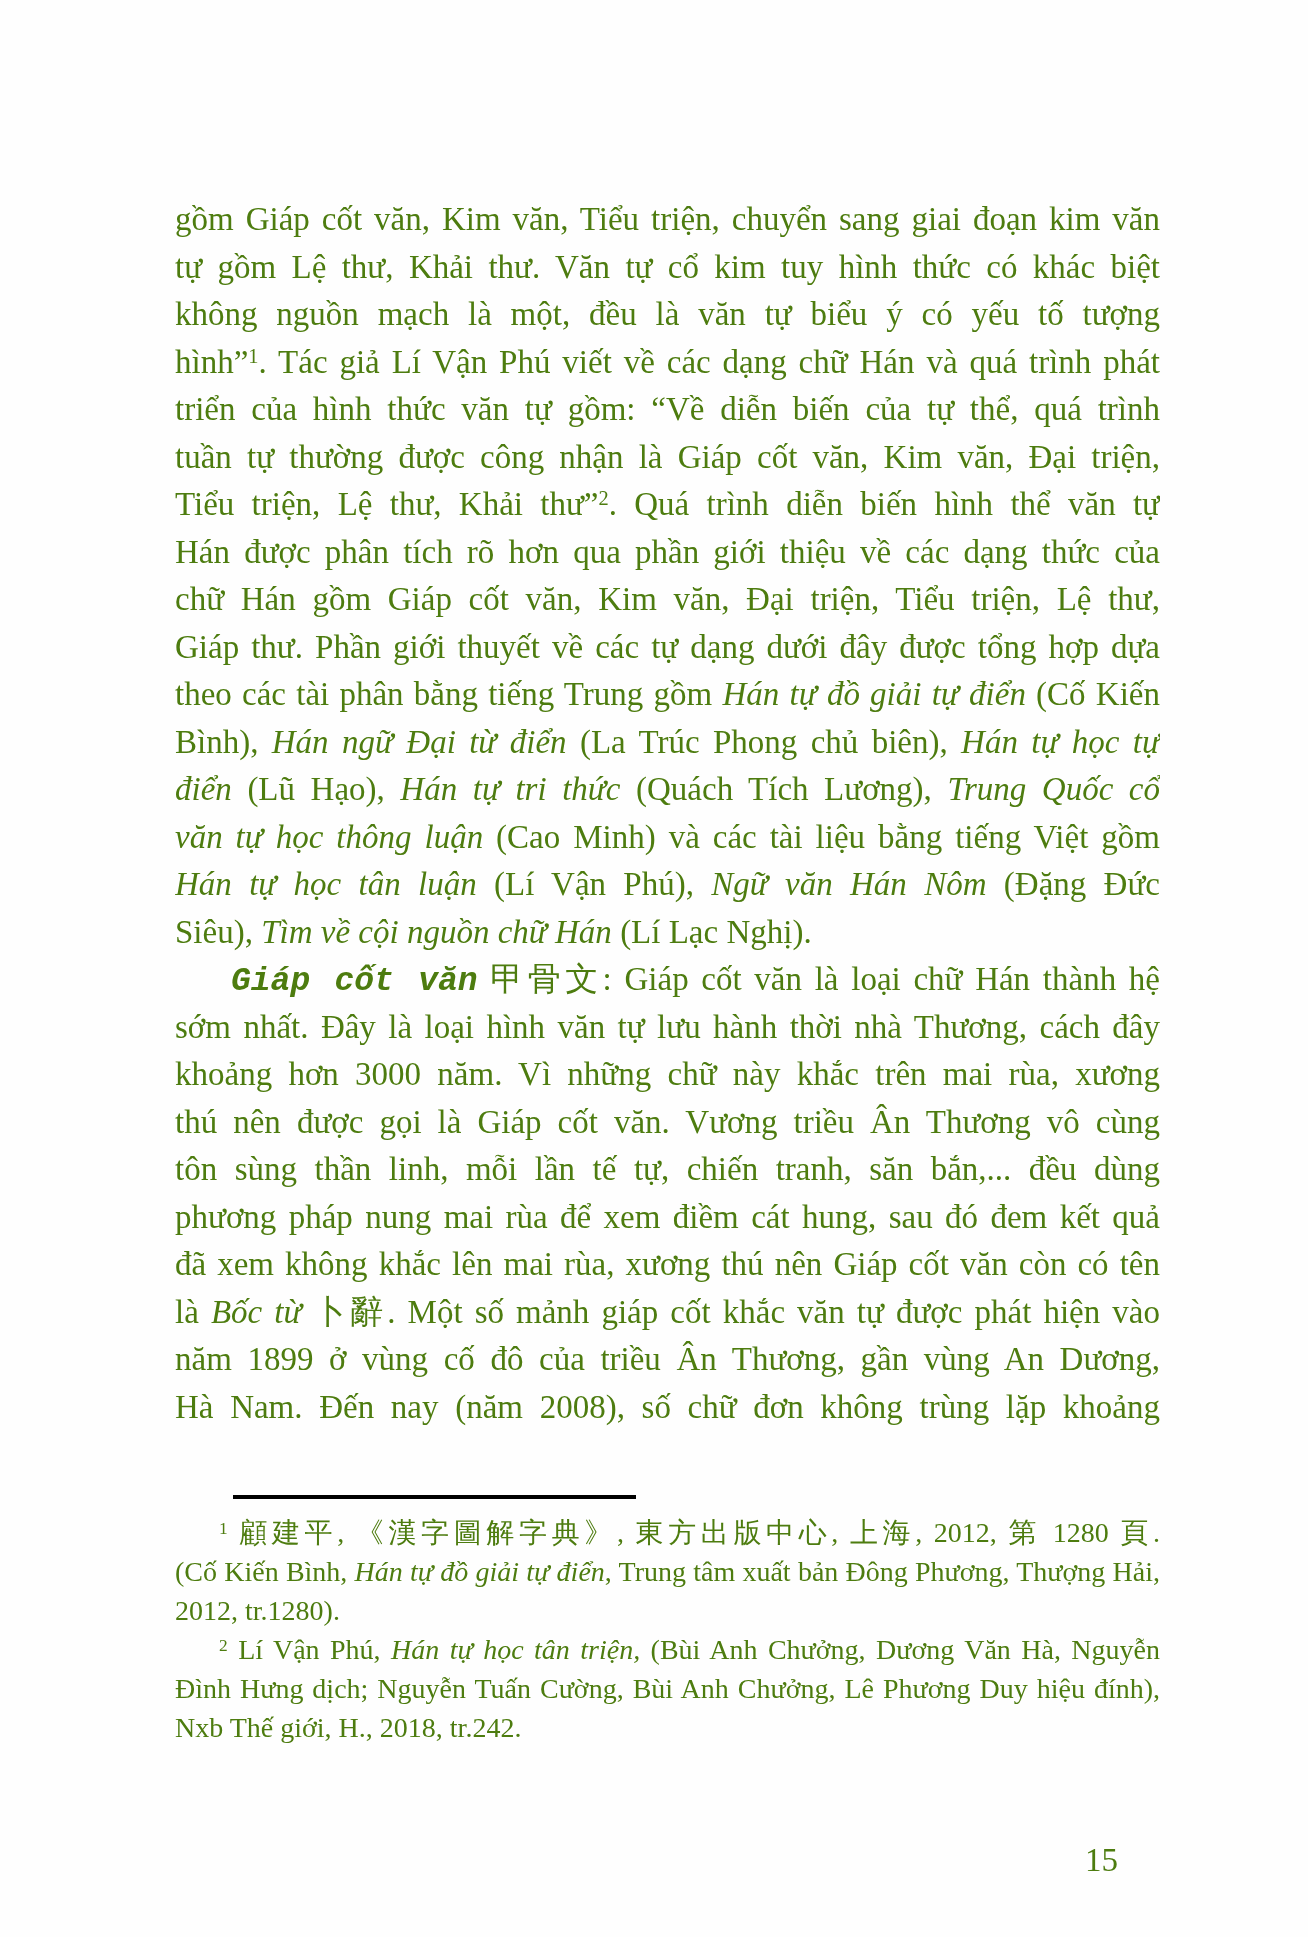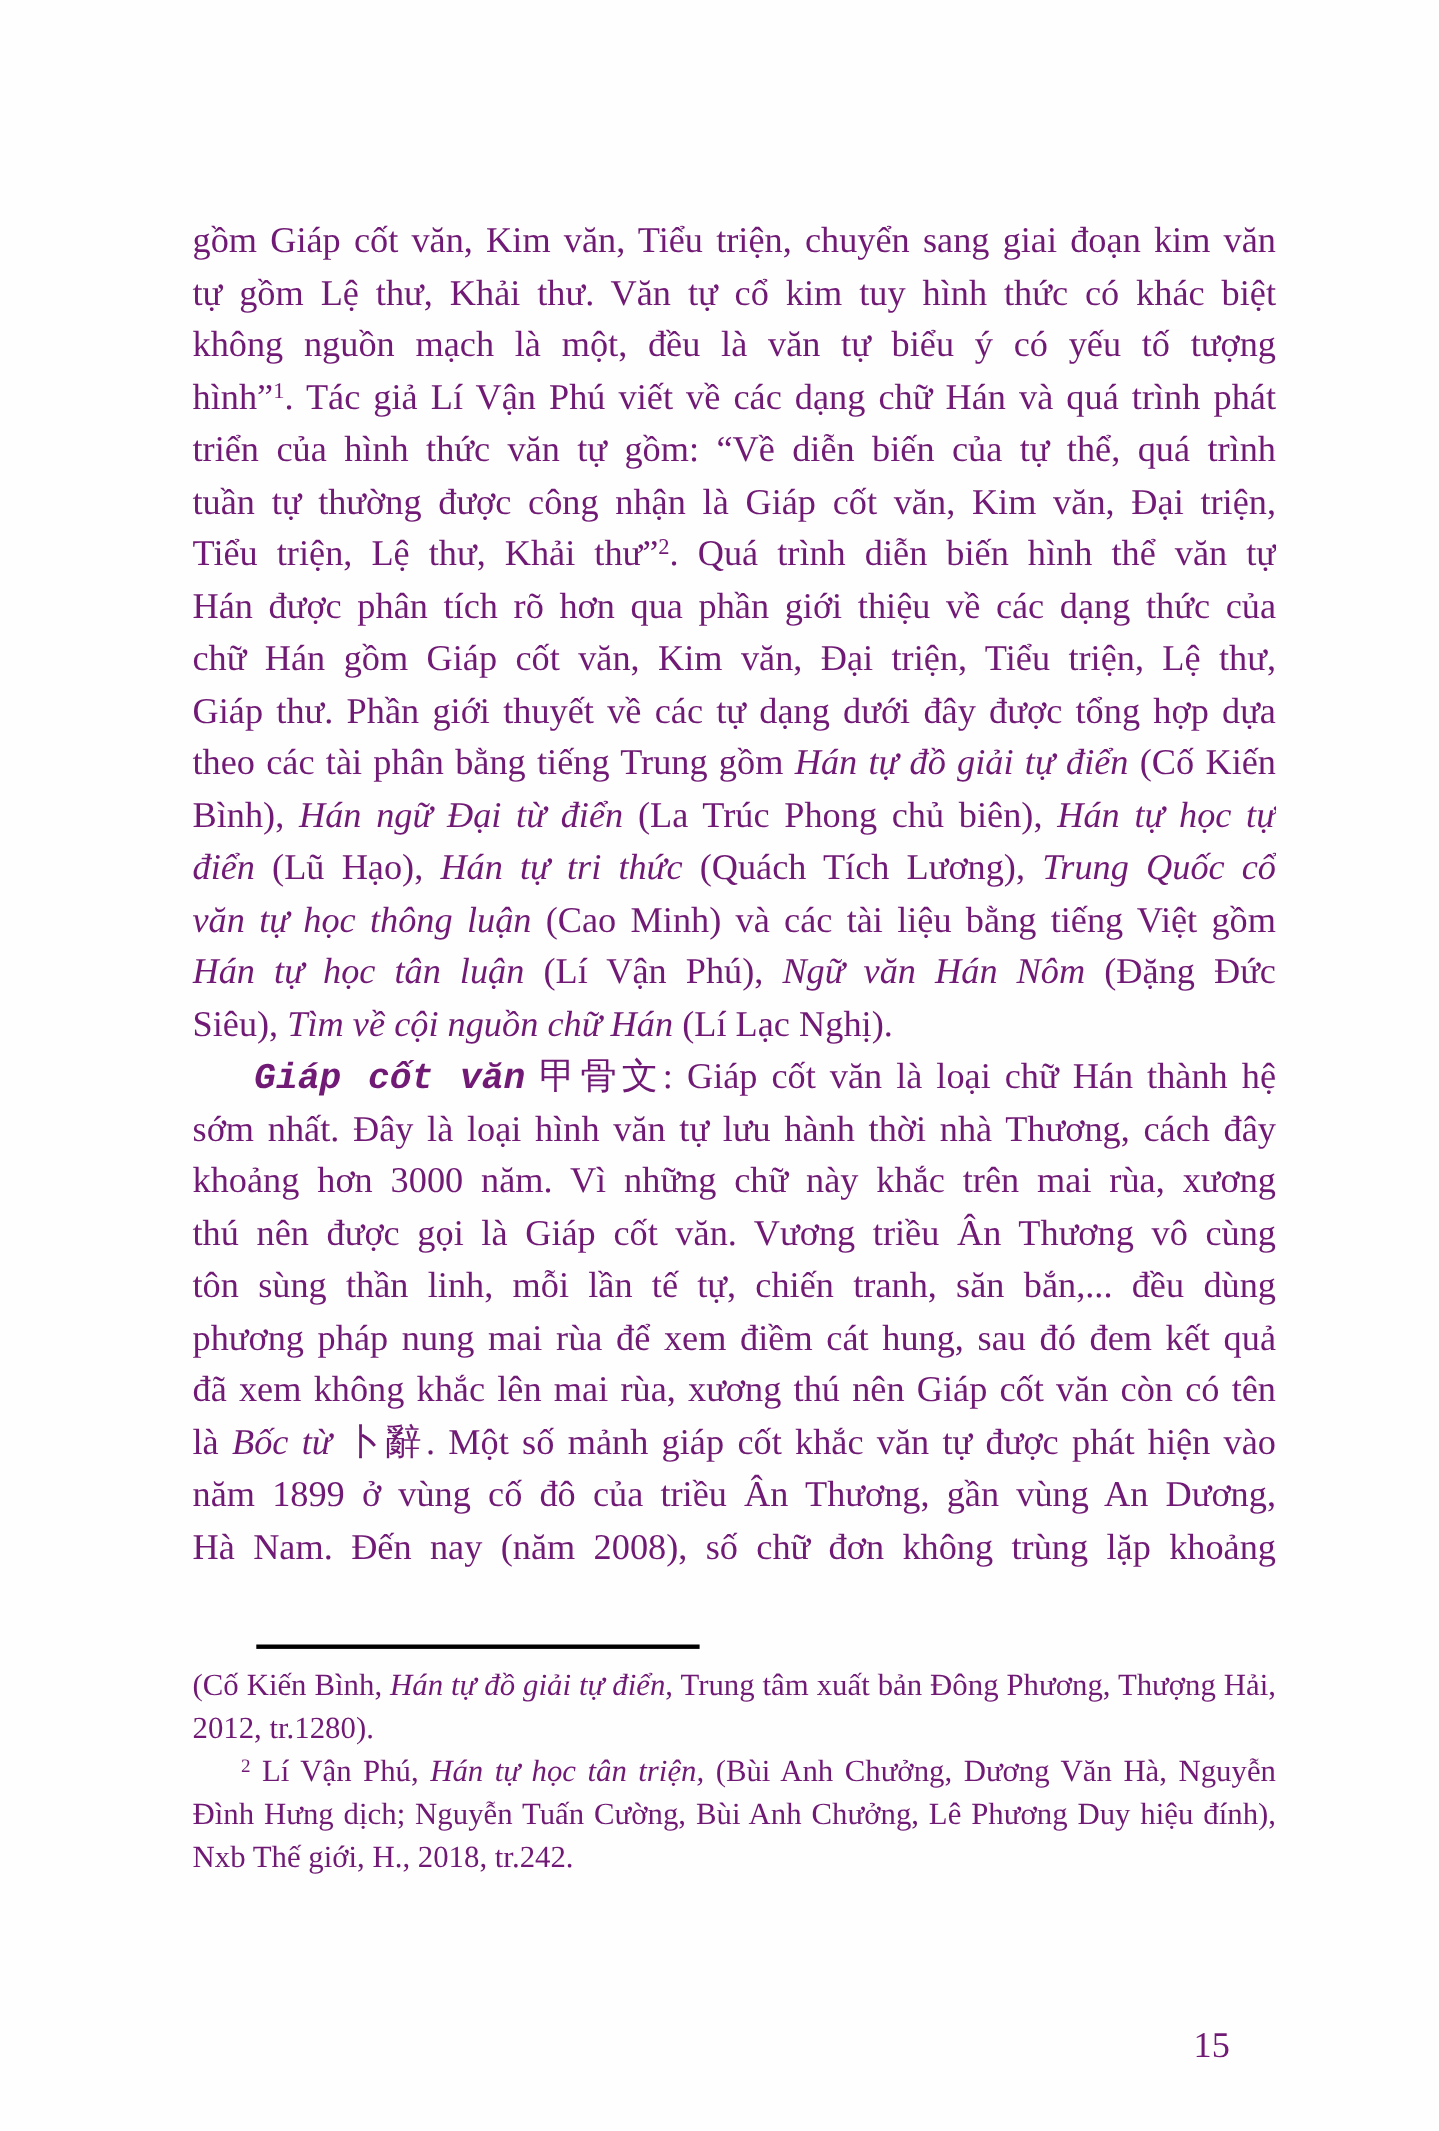--- a/index.html
+++ b/index.html
@@ -6,21 +6,21 @@
     margin: 0;
     padding: 0;
     background: #ffffff;
   }
   .page {
     position: relative;
     width: 1308px;
     height: 1937px;
     background: #fefefe;
     font-family: "Liberation Serif", "DejaVu Serif", serif;
-    color: #701a75;
+    color: #4d7c0f;
     overflow: hidden;
   }
   .body-text {
     position: absolute;
     left: 175px;
     top: 196px;
     width: 985px;
     font-size: 33px;
     line-height: 47.5px;
   }
@@ -112,20 +112,21 @@
         <div class="line"><span class="s-normal">phương pháp nung mai rùa để xem điềm cát hung, sau đó đem kết quả</span></div>
         <div class="line"><span class="s-normal">đã xem không khắc lên mai rùa, xương thú nên Giáp cốt văn còn có tên</span></div>
         <div class="line"><span class="s-normal">là </span><span class="s-italic">Bốc từ</span><span class="s-normal"> 卜辭. Một số mảnh giáp cốt khắc văn tự được phát hiện vào</span></div>
         <div class="line"><span class="s-normal">năm 1899 ở vùng cố đô của triều Ân Thương, gần vùng An Dương,</span></div>
         <div class="line"><span class="s-normal">Hà Nam. Đến nay (năm 2008), số chữ đơn không trùng lặp khoảng</span></div>
       </div>
     </div>
   <div class="footnote-rule"></div>
   <div class="footnotes" id="footnotes">
       <div>
+        <div class="line indent"><span class="s-superscript">1</span><span class="s-normal"> 顧建平, 《漢字圖解字典》, 東方出版中心, 上海, 2012, 第 1280 頁.</span></div>
         <div class="line"><span class="s-normal">(Cố Kiến Bình, </span><span class="s-italic">Hán tự đồ giải tự điển</span><span class="s-normal">, Trung tâm xuất bản Đông Phương, Thượng Hải,</span></div>
         <div class="line last"><span class="s-normal">2012, tr.1280).</span></div>
       </div>
       <div>
         <div class="line indent"><span class="s-superscript">2</span><span class="s-normal"> Lí Vận Phú, </span><span class="s-italic">Hán tự học tân triện,</span><span class="s-normal"> (Bùi Anh Chưởng, Dương Văn Hà, Nguyễn</span></div>
         <div class="line"><span class="s-normal">Đình Hưng dịch; Nguyễn Tuấn Cường, Bùi Anh Chưởng, Lê Phương Duy hiệu đính),</span></div>
         <div class="line last"><span class="s-normal">Nxb Thế giới, H., 2018, tr.242.</span></div>
       </div>
     </div>
   <div class="page-number">15</div>

